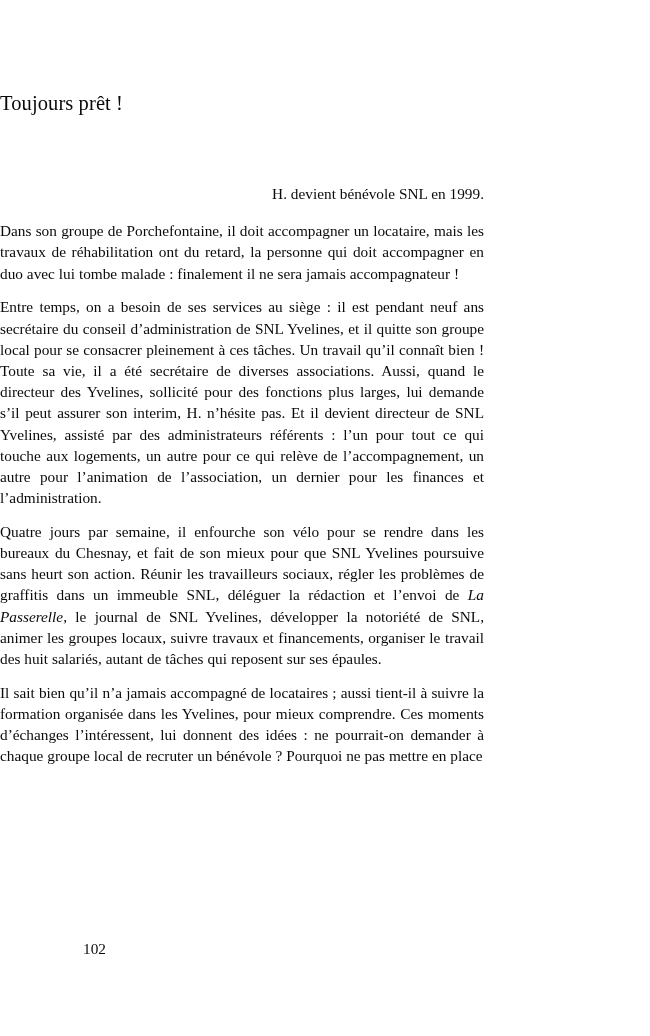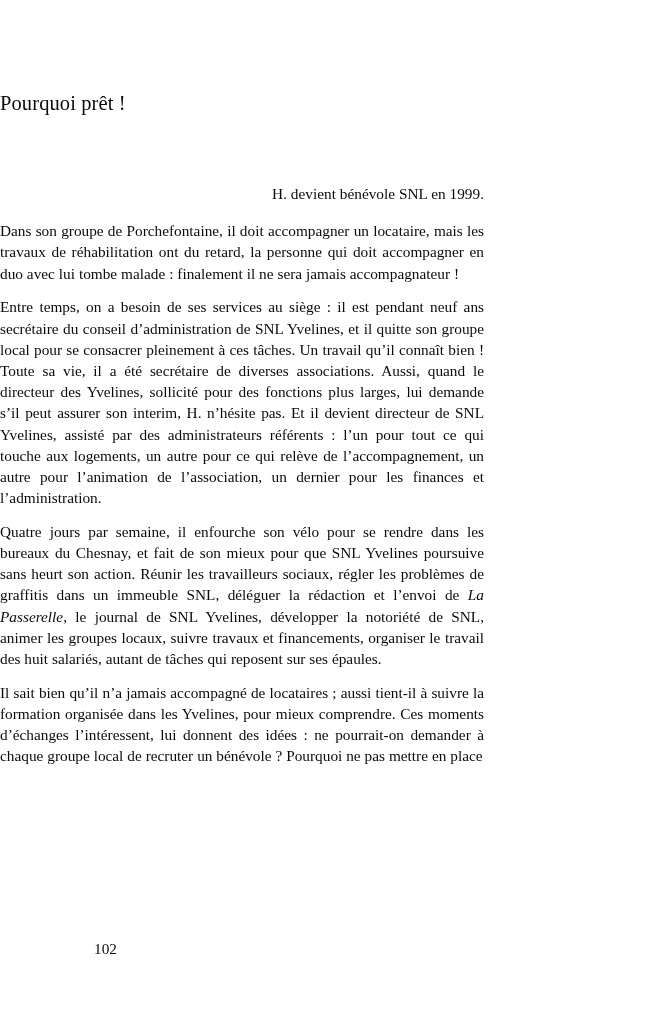--- a/index.html
+++ b/index.html
@@ -65,33 +65,33 @@
     text-align: right;
     margin-bottom: 16px;
   }
 
   .italic {
     font-style: italic;
   }
 
   .folio {
     position: absolute;
-    left: 94px;
+    left: 83px;
     top: 938px;
     font-size: 15.3px;
     line-height: 21.2px;
     text-align: left;
   }
 </style>
 </head>
 <body>
 
 <div class="page">
 
-  <h1 class="chapter-title">Pourquoi prêt !</h1>
+  <h1 class="chapter-title">Toujours prêt !</h1>
 
   <div class="body-block">
 
     <p class="para lead">H. devient bénévole SNL en 1999.</p>
 
     <p class="para">Dans son groupe de Porchefontaine, il doit accompagner un locataire, mais les travaux de réhabilitation ont du retard, la personne qui doit accompagner en duo avec lui tombe malade : finalement il ne sera jamais accompagnateur !</p>
 
     <p class="para">Entre temps, on a besoin de ses services au siège : il est pendant neuf ans secrétaire du conseil d’administration de SNL Yvelines, et il quitte son groupe local pour se consacrer pleinement à ces tâches. Un travail qu’il connaît bien ! Toute sa vie, il a été secrétaire de diverses associations. Aussi, quand le directeur des Yvelines, sollicité pour des fonctions plus larges, lui demande s’il peut assurer son interim, H. n’hésite pas. Et il devient directeur de SNL Yvelines, assisté par des administrateurs référents : l’un pour tout ce qui touche aux logements, un autre pour ce qui relève de l’accompagnement, un autre pour l’animation de l’association, un dernier pour les finances et l’administration.</p>
 
     <p class="para">

